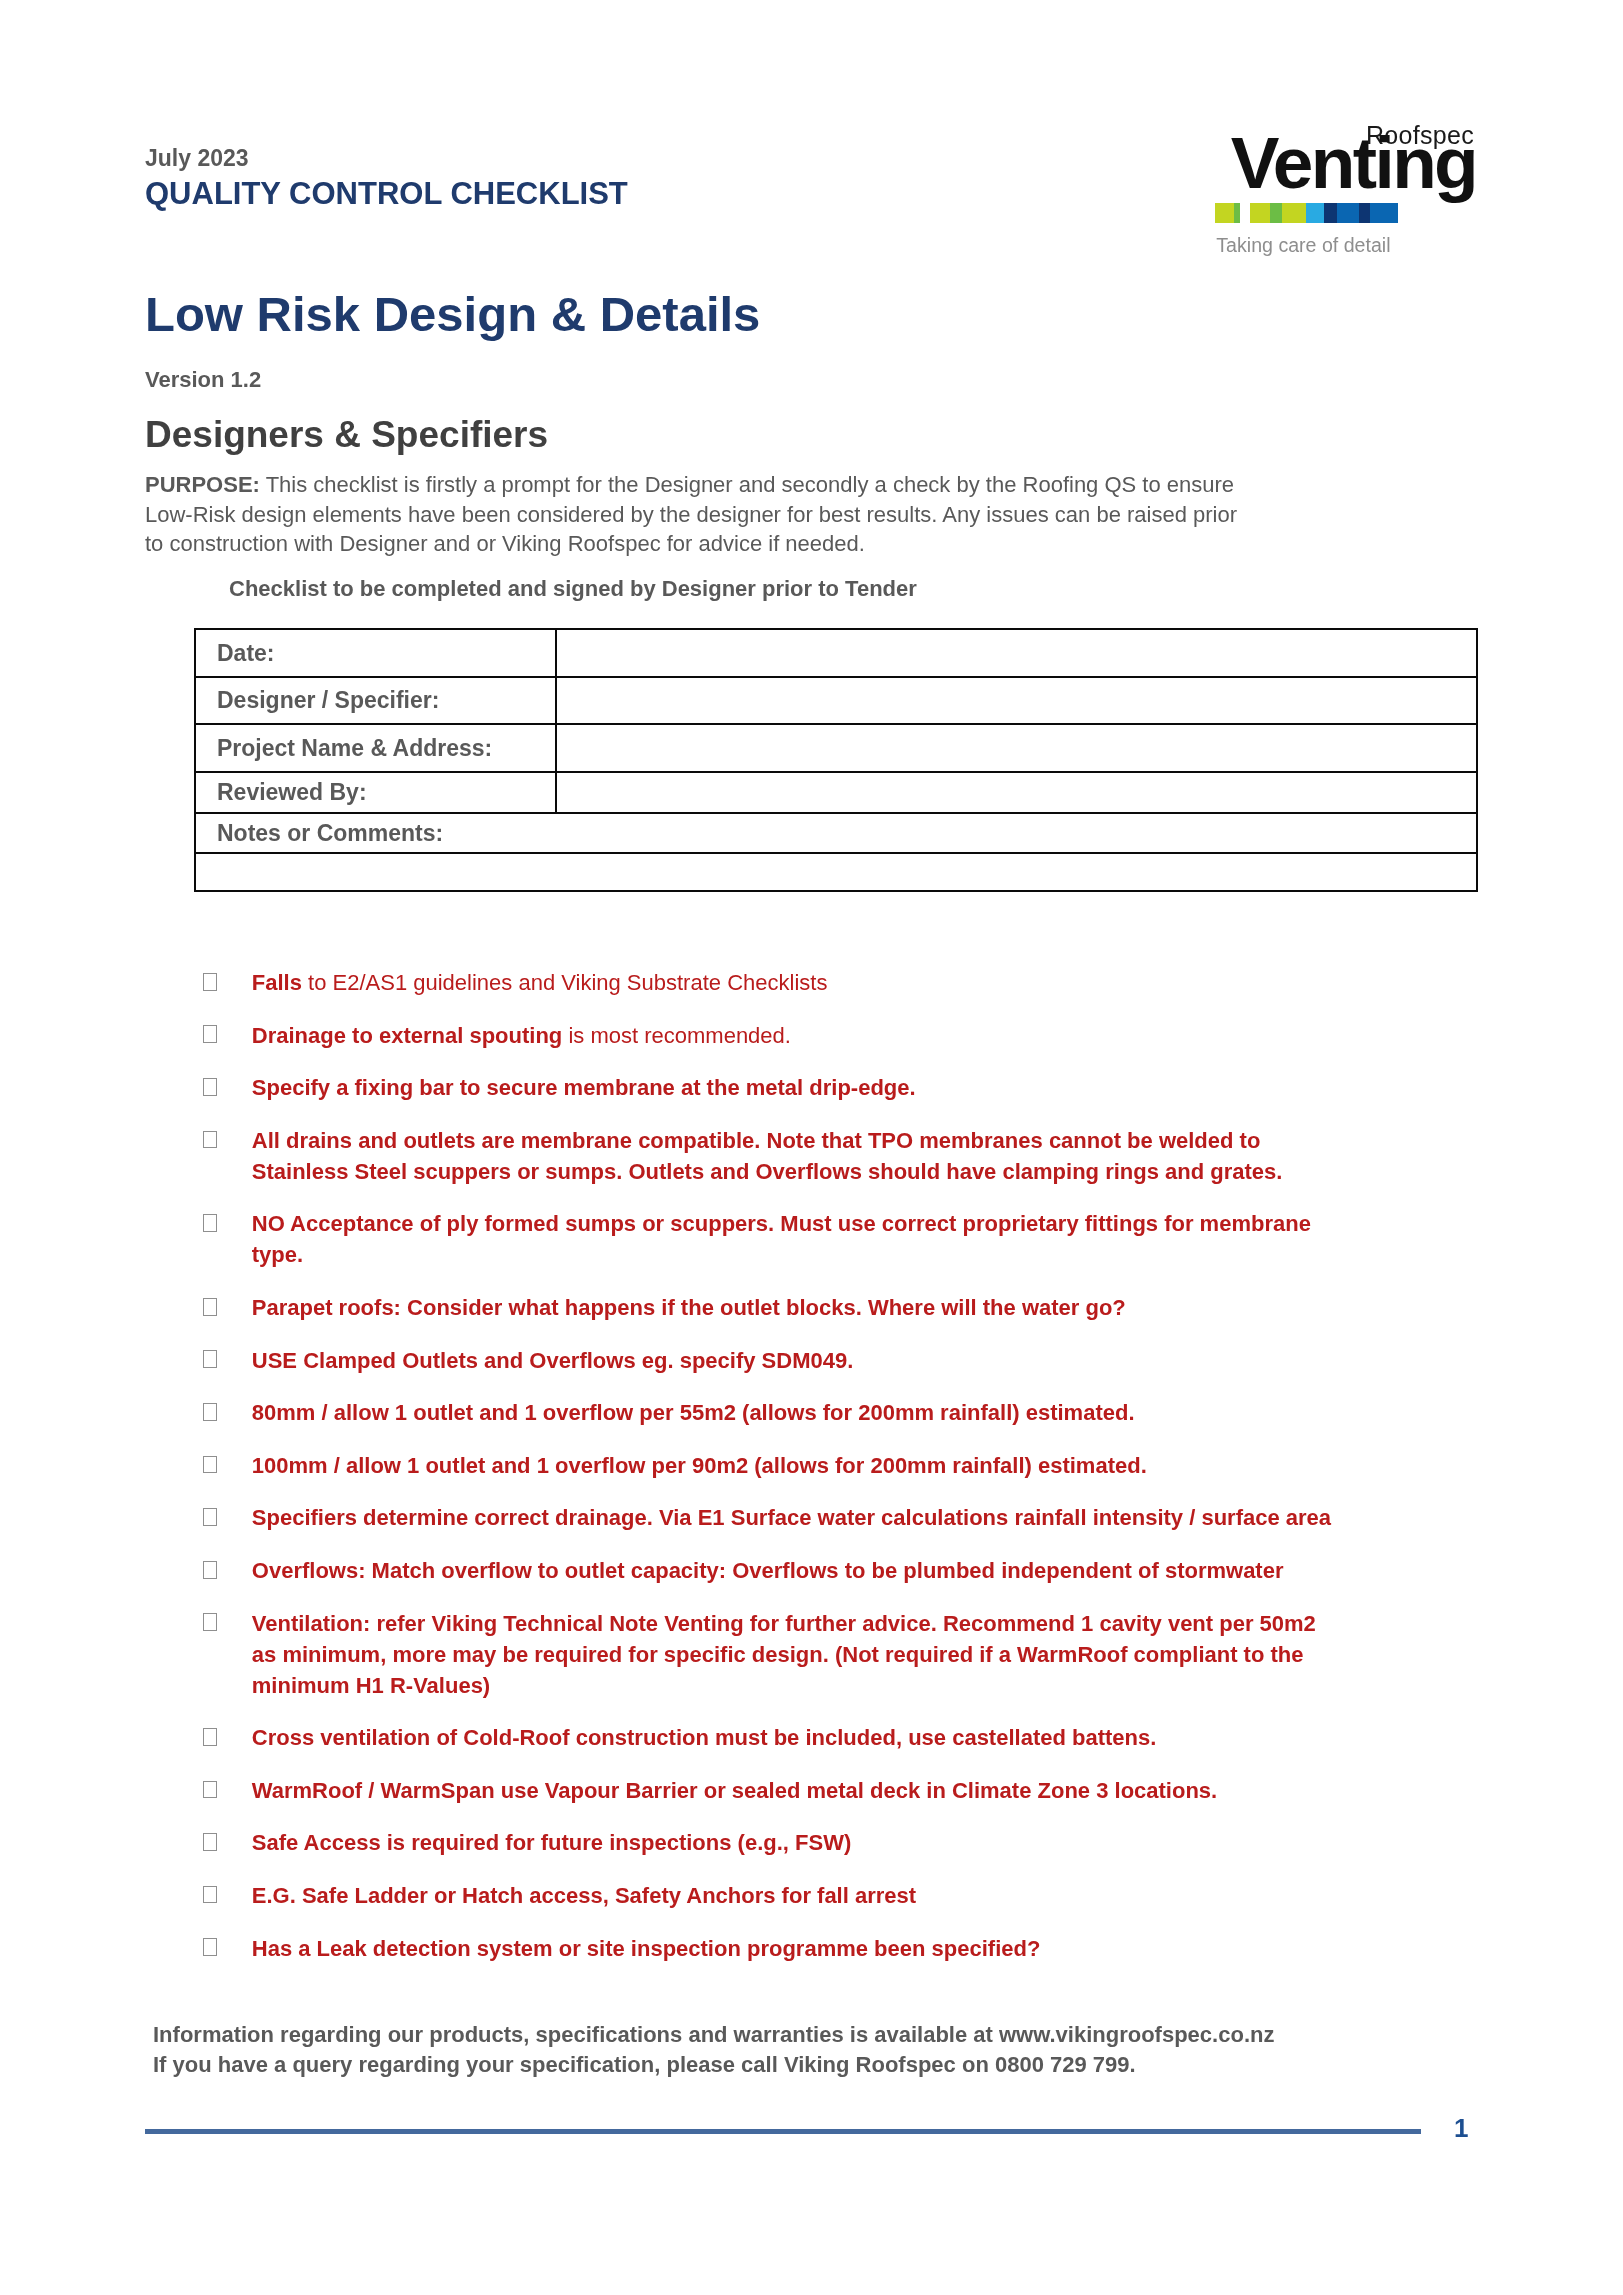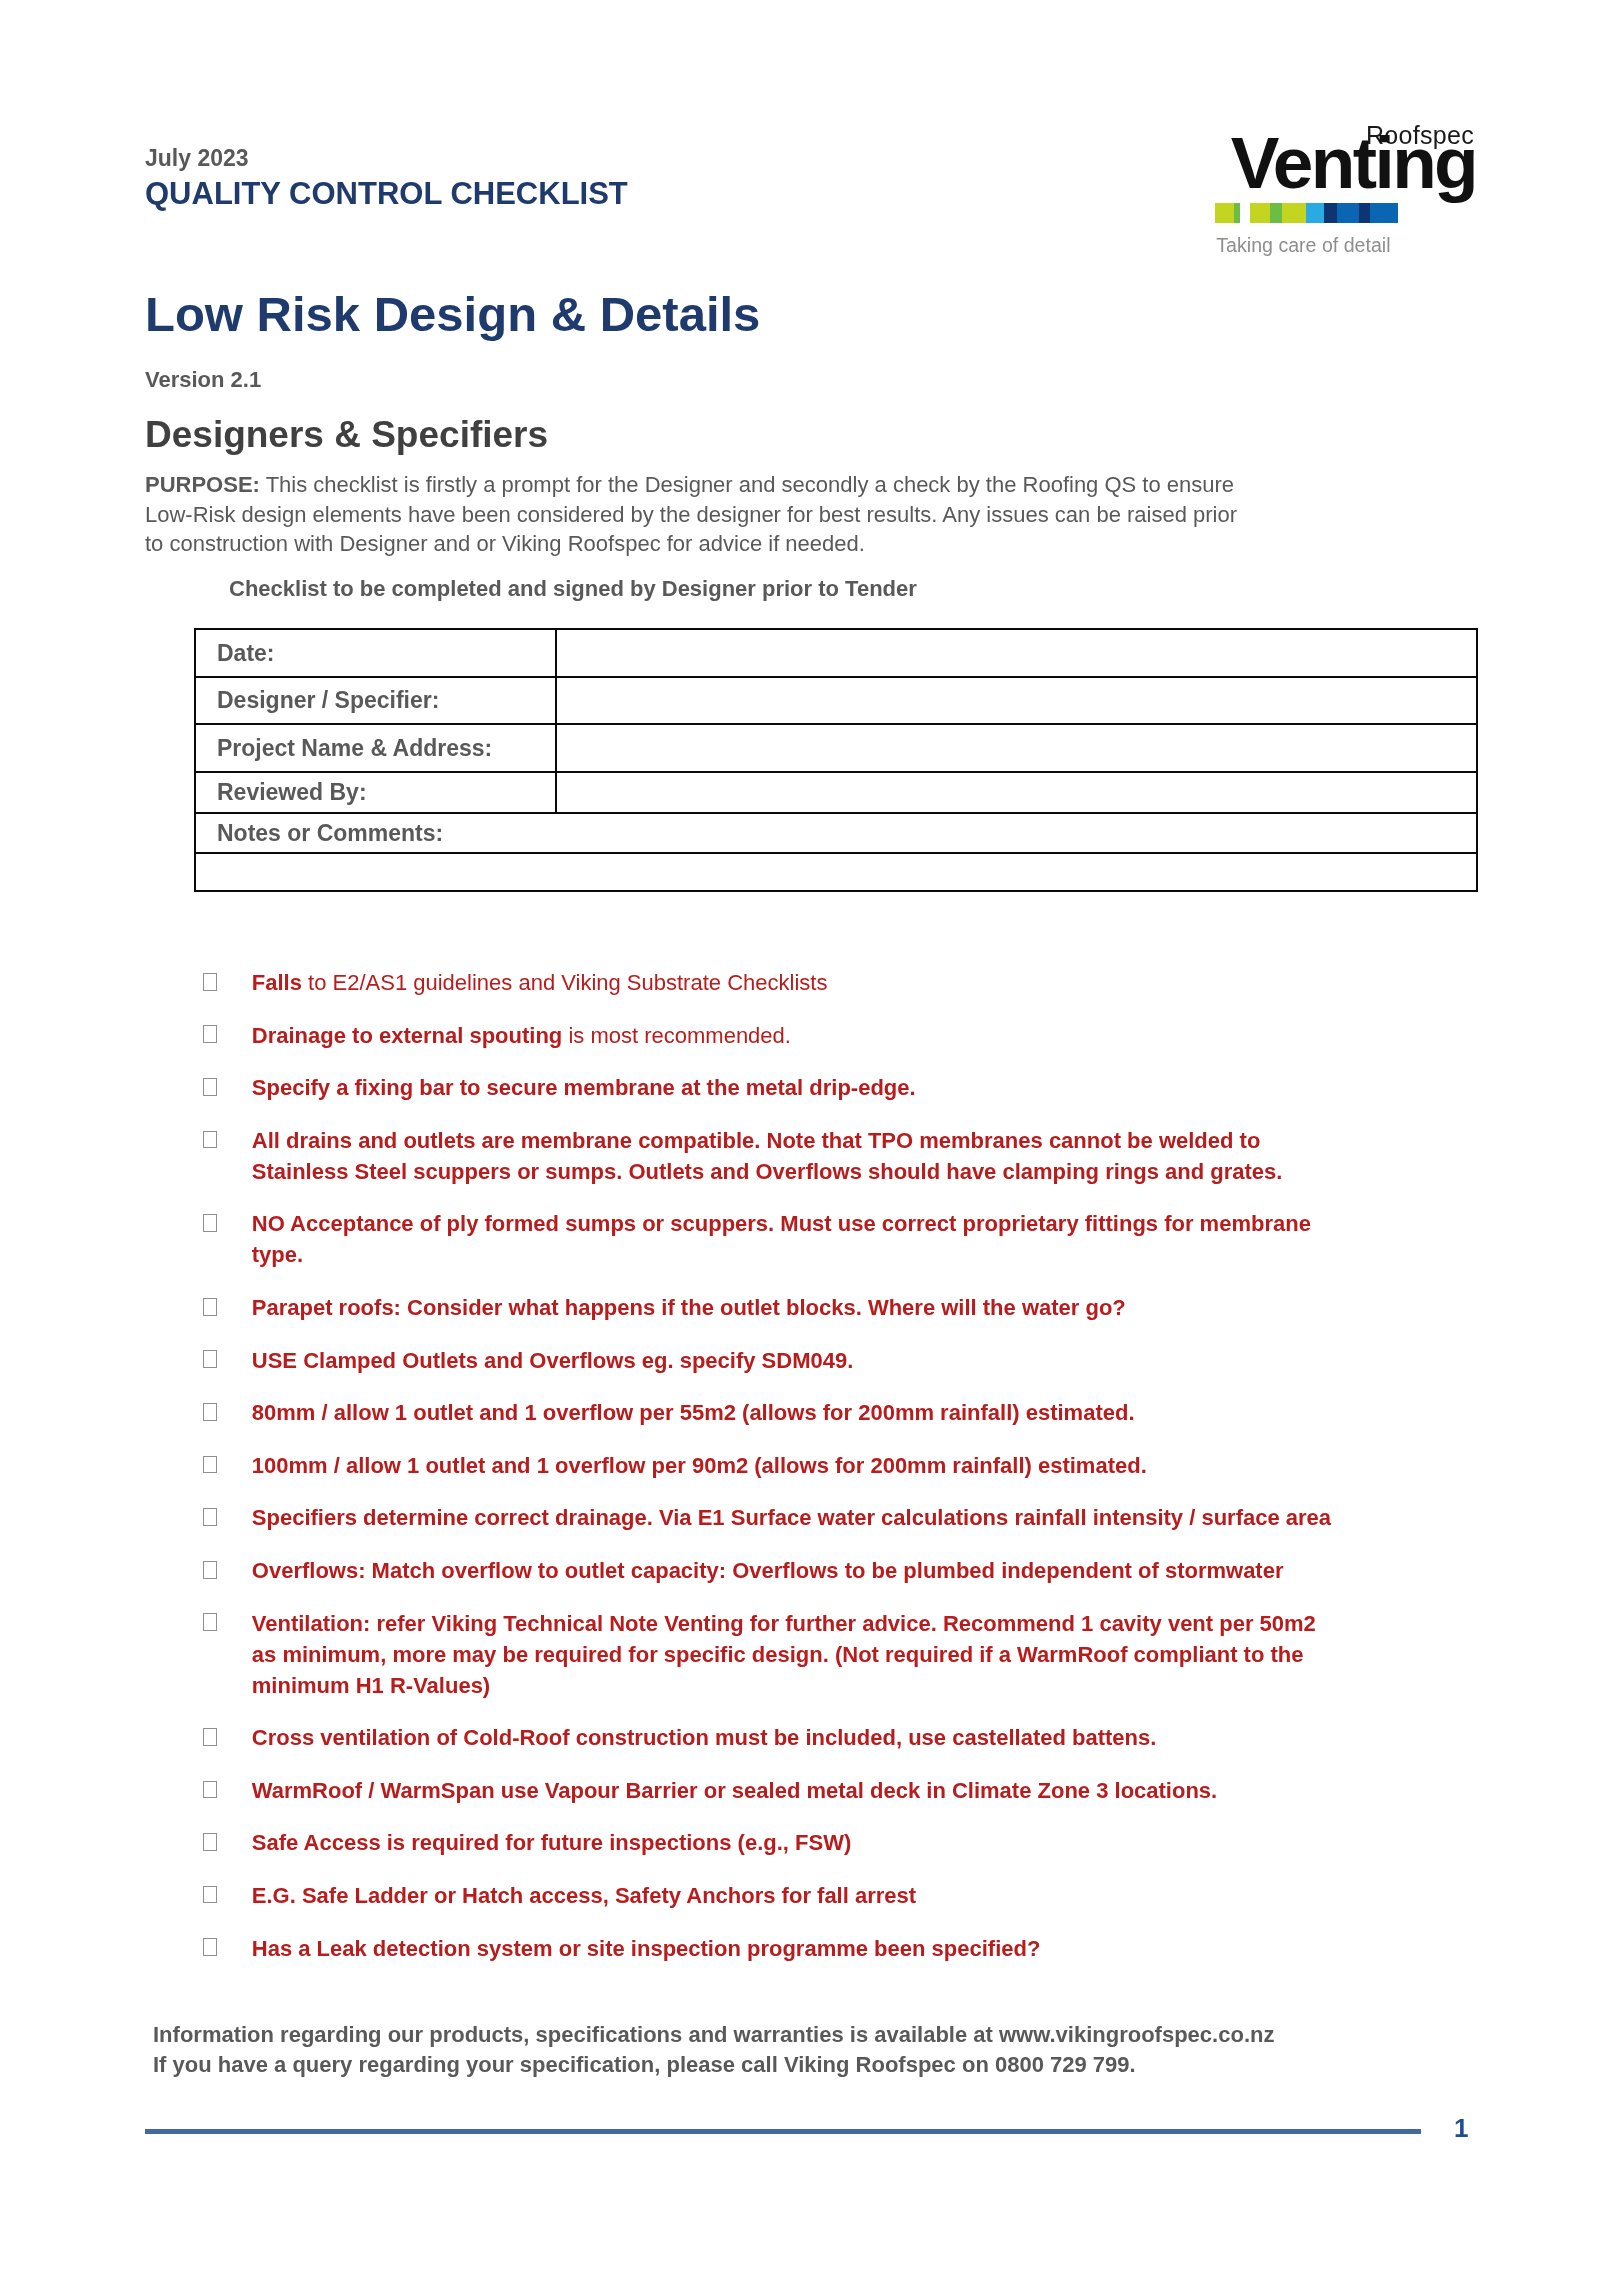--- a/index.html
+++ b/index.html
@@ -72,21 +72,21 @@
       <span style="width:10%;background:#29aae2"></span>
       <span style="width:7%;background:#0d3572"></span>
       <span style="width:12%;background:#0a66b2"></span>
       <span style="width:6%;background:#0d3572"></span>
       <span style="width:15.2%;background:#0a66b2"></span>
     </div>
     <div class="logo-tagline">Taking care of detail</div>
   </div>
 
   <div class="title">Low Risk Design &amp; Details</div>
-  <div class="version">Version 2.1</div>
+  <div class="version">Version 1.2</div>
   <div class="section-heading">Designers &amp; Specifiers</div>
   <div class="purpose"><span class="b">PURPOSE:</span><span> This checklist is firstly a prompt for the Designer and secondly a check by the Roofing QS to ensure
 Low-Risk design elements have been considered by the designer for best results. Any issues can be raised prior
 to construction with Designer and or Viking Roofspec for advice if needed.</span></div>
 
   <div class="caption">Checklist to be completed and signed by Designer prior to Tender</div>
 
   <table class="signoff">
     <tbody>
         <tr>

